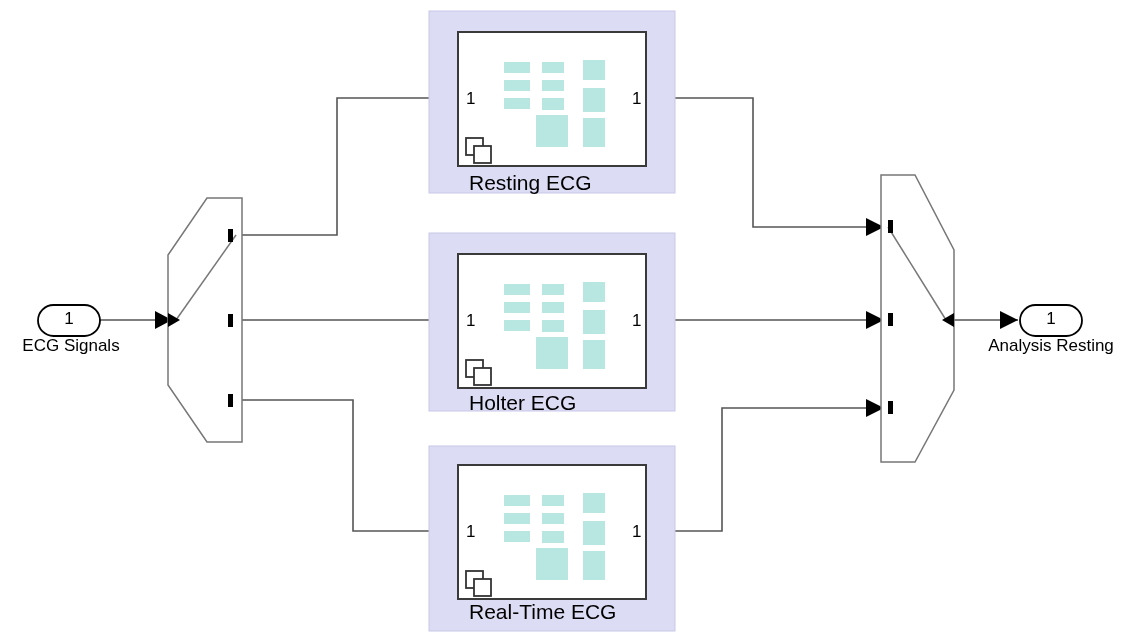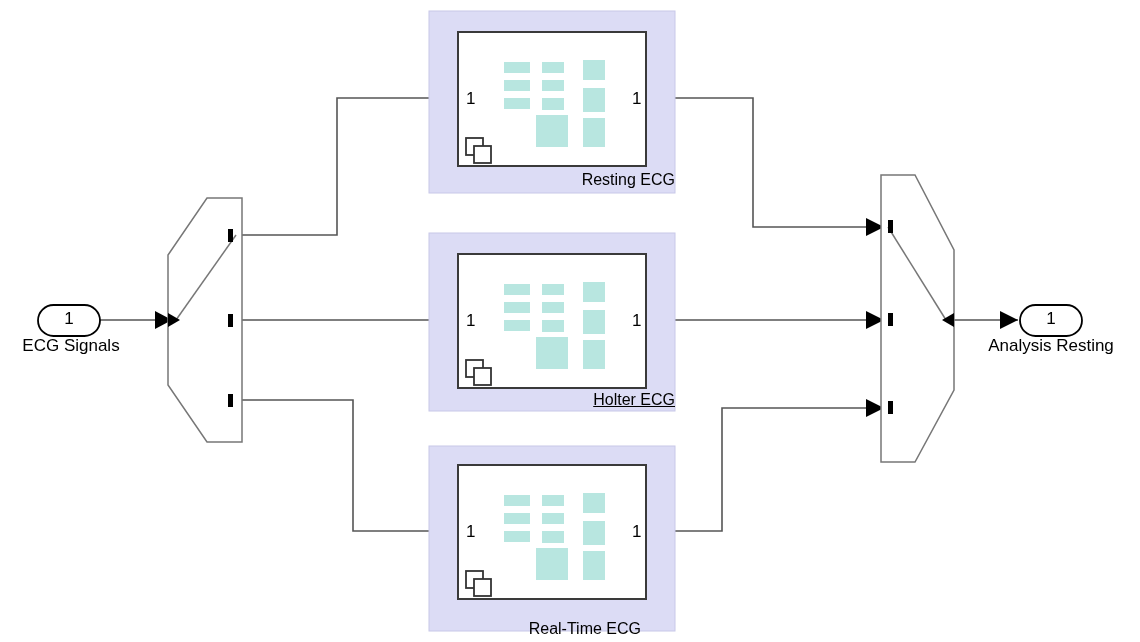--- a/index.html
+++ b/index.html
@@ -11,21 +11,21 @@
   }
   #stage{position:absolute;inset:0;width:1140px;height:642px;}
   svg.canvas{position:absolute;left:0;top:0;width:1140px;height:642px;display:block;}
   .lbl{
     position:absolute;
     font-family:"Liberation Sans", sans-serif;
     color:#000;
     white-space:nowrap;
     line-height:1;
   }
-  .blocklabel{font-size:16px;text-align:right;}
+  .blocklabel{font-size:21px;text-align:left;padding-left:40px;}
   .portlabel{font-size:17px;text-align:center;}
   .portnum{font-size:17px;}
 </style>
 </head>
 <body>
 
 <div id="stage">
 
   <svg class="canvas" viewBox="0 0 1140 642" xmlns="http://www.w3.org/2000/svg">
 
@@ -172,19 +172,19 @@
 
   <div class="lbl portnum" style="left:1020px;top:310px;width:62px;text-align:center;">1</div>
   <div class="lbl portlabel" style="left:975px;top:337px;width:152px;">Analysis Resting</div>
 
   <div class="lbl portnum" style="left:466px;top:90px;">1</div>
   <div class="lbl portnum" style="left:632px;top:90px;">1</div>
   <div class="lbl blocklabel" style="left:429px;top:172px;width:246px;">Resting ECG</div>
 
   <div class="lbl portnum" style="left:466px;top:312px;">1</div>
   <div class="lbl portnum" style="left:632px;top:312px;">1</div>
-  <div class="lbl blocklabel" style="left:429px;top:392px;width:246px;text-decoration:underline;">Holter ECG</div>
+  <div class="lbl blocklabel" style="left:429px;top:392px;width:246px;">Holter ECG</div>
 
   <div class="lbl portnum" style="left:466px;top:523px;">1</div>
   <div class="lbl portnum" style="left:632px;top:523px;">1</div>
-  <div class="lbl blocklabel" style="left:429px;top:601px;width:212px;margin-top:20px;">Real-Time ECG</div>
+  <div class="lbl blocklabel" style="left:429px;top:601px;width:212px;">Real-Time ECG</div>
 
 </div>
 
 </body></html>

